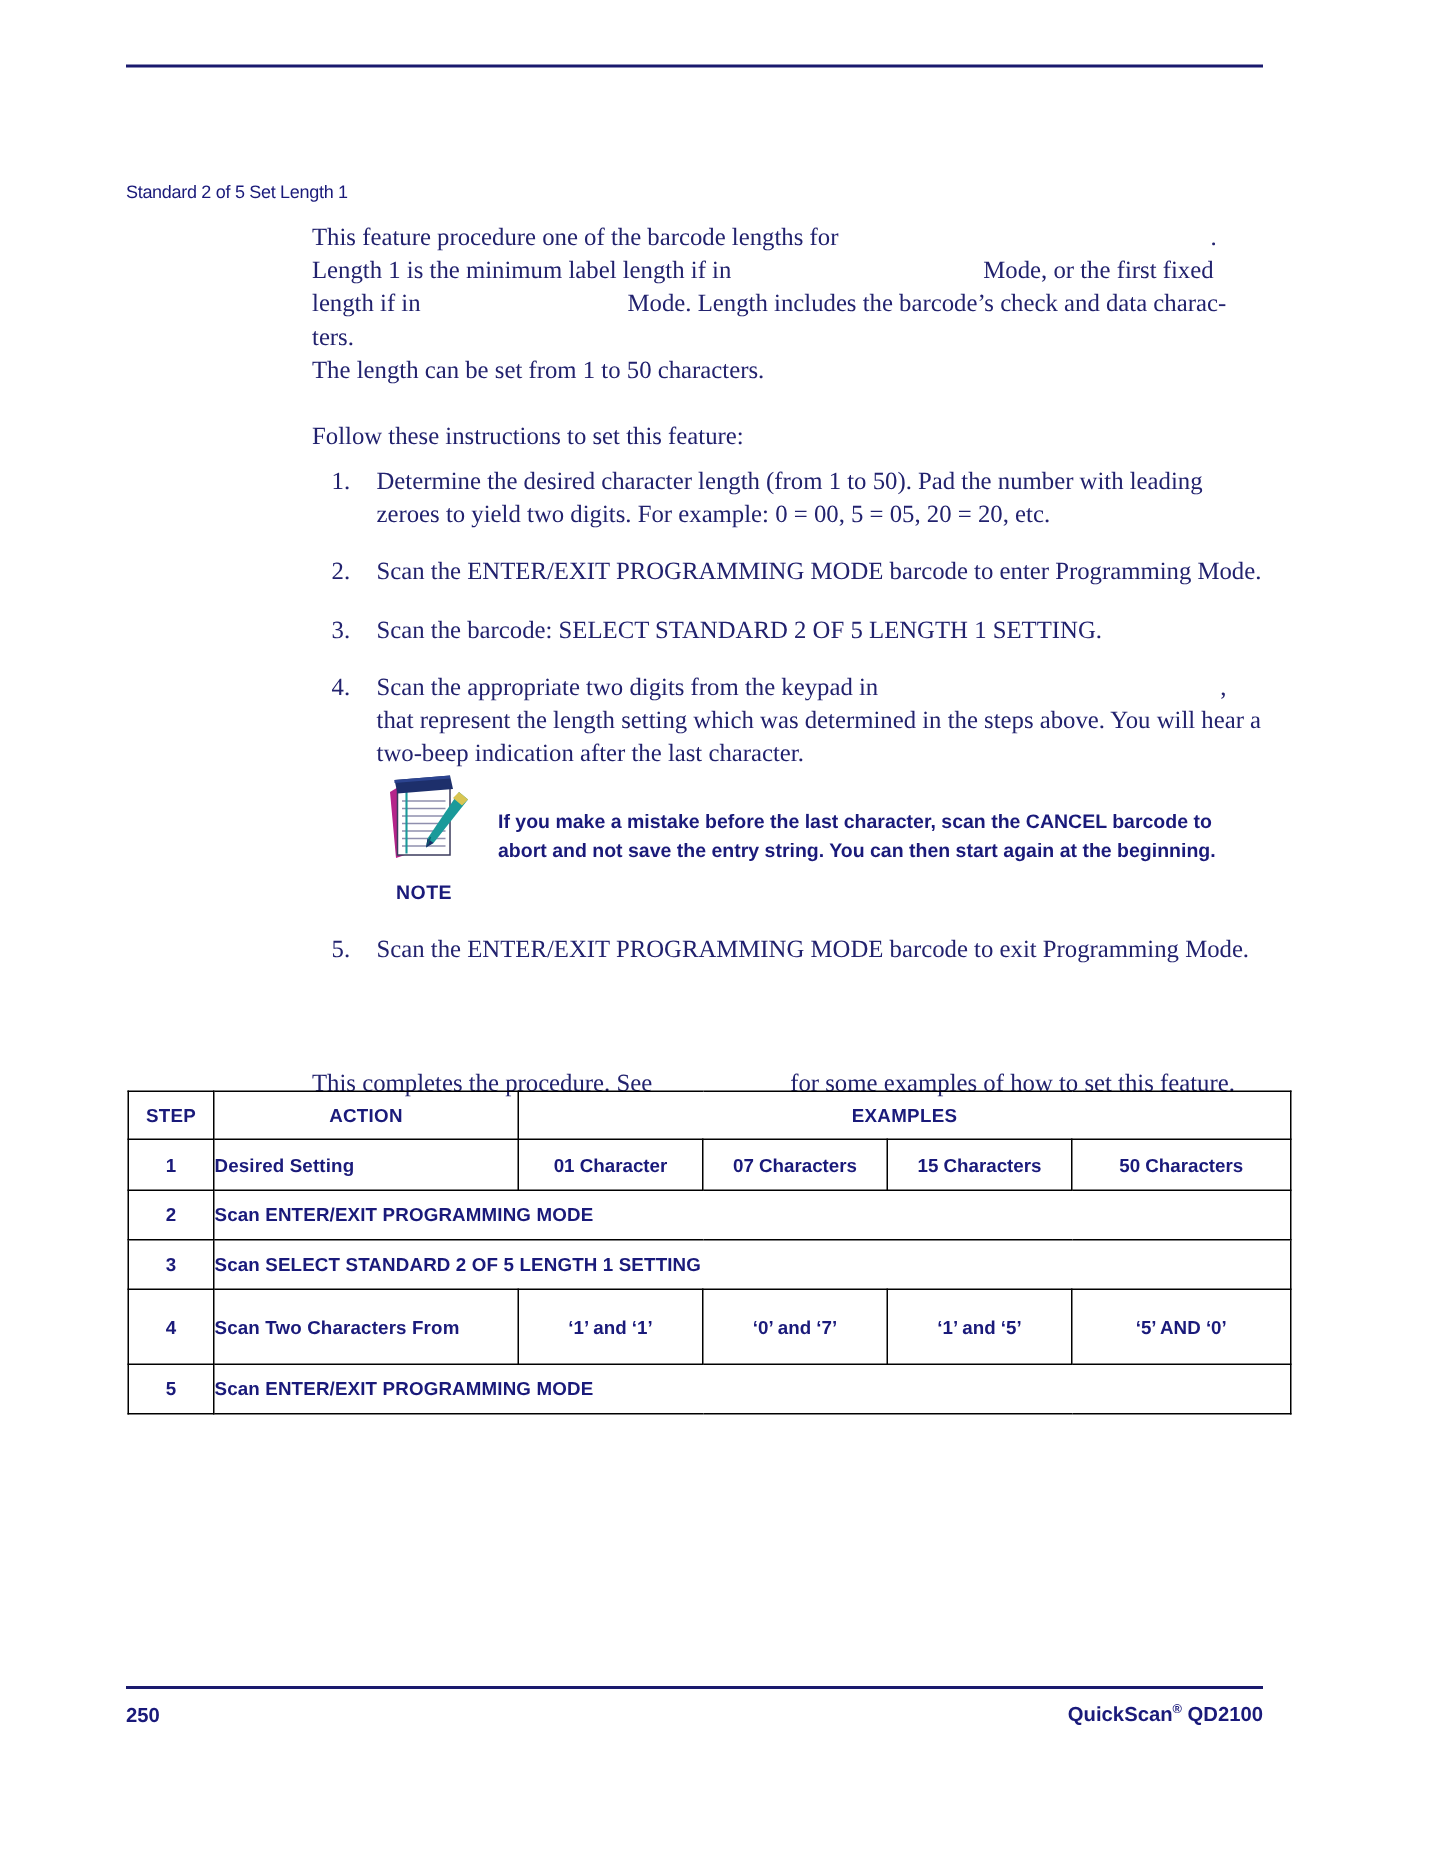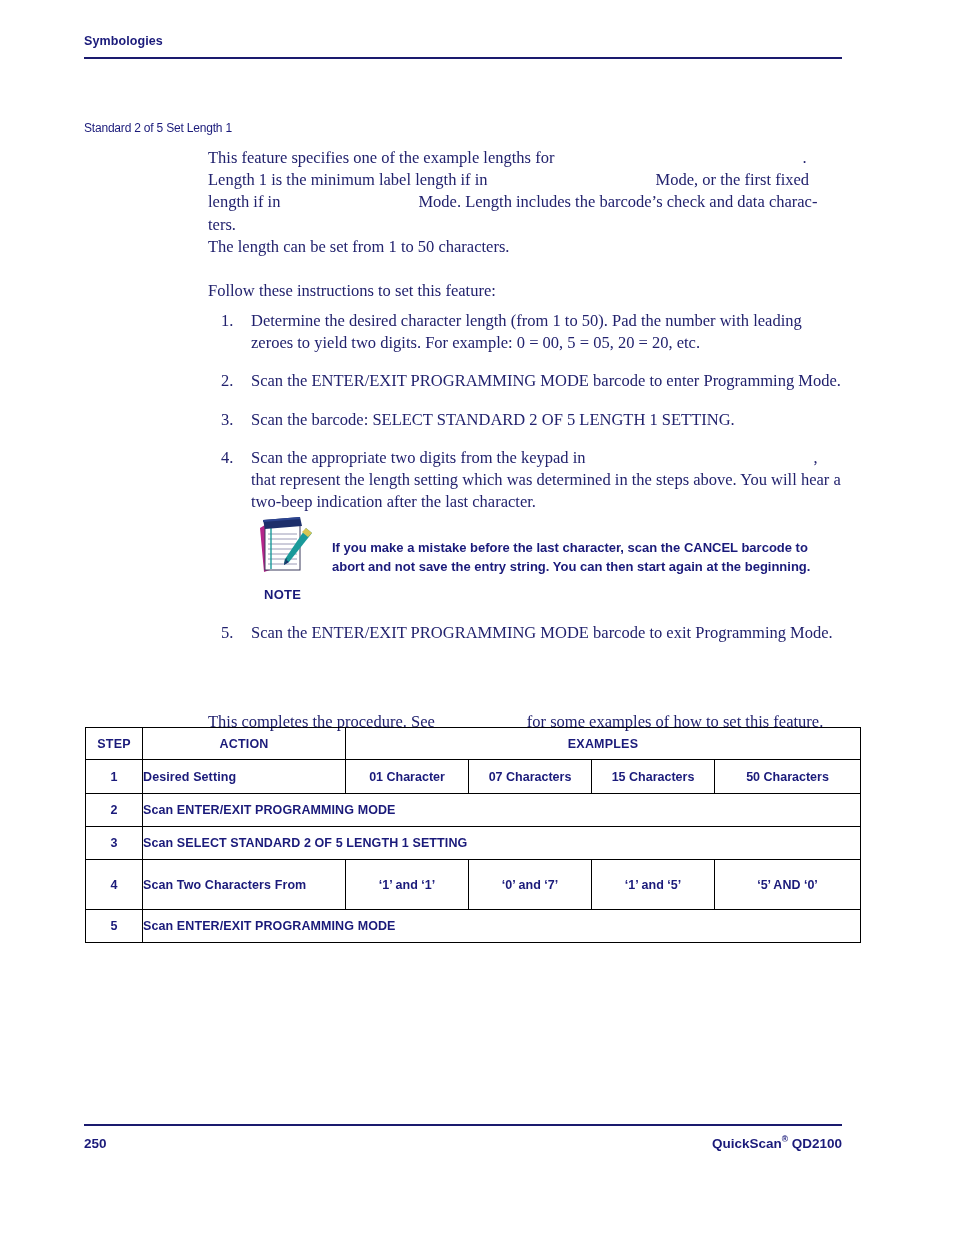--- a/index.html
+++ b/index.html
@@ -232,29 +232,28 @@
     font-size: 8.5px;
     vertical-align: super;
   }
 </style>
 </head>
 <body>
 
 <div class="page">
 
   <div class="running-header">
-    <div class="running-header-text">Symbologies</div>
     <div class="header-rule"></div>
   </div>
 
   <div class="section-title">Standard 2 of 5 Set Length 1</div>
 
   <div class="body-block">
     <div class="para">
-      <span>This feature specifies one of the example lengths for</span><span class="gap-xl"></span><span>.</span>
+      <span>This feature procedure one of the barcode lengths for</span><span class="gap-xl"></span><span>.</span>
       <span>Length 1 is the minimum label length if in</span><span class="gap-lg"></span><span>Mode, or the first fixed</span>
       <span>length if in</span><span class="gap-md"></span><span>Mode. Length includes the barcode’s check and data charac-</span>
       <span>ters.</span>
     </div>
     <div class="para">The length can be set from 1 to 50 characters.</div>
     <div class="spacer-line"></div>
     <div class="para">Follow these instructions to set this feature:</div>
   </div>
 
   <div class="numbered-list">

